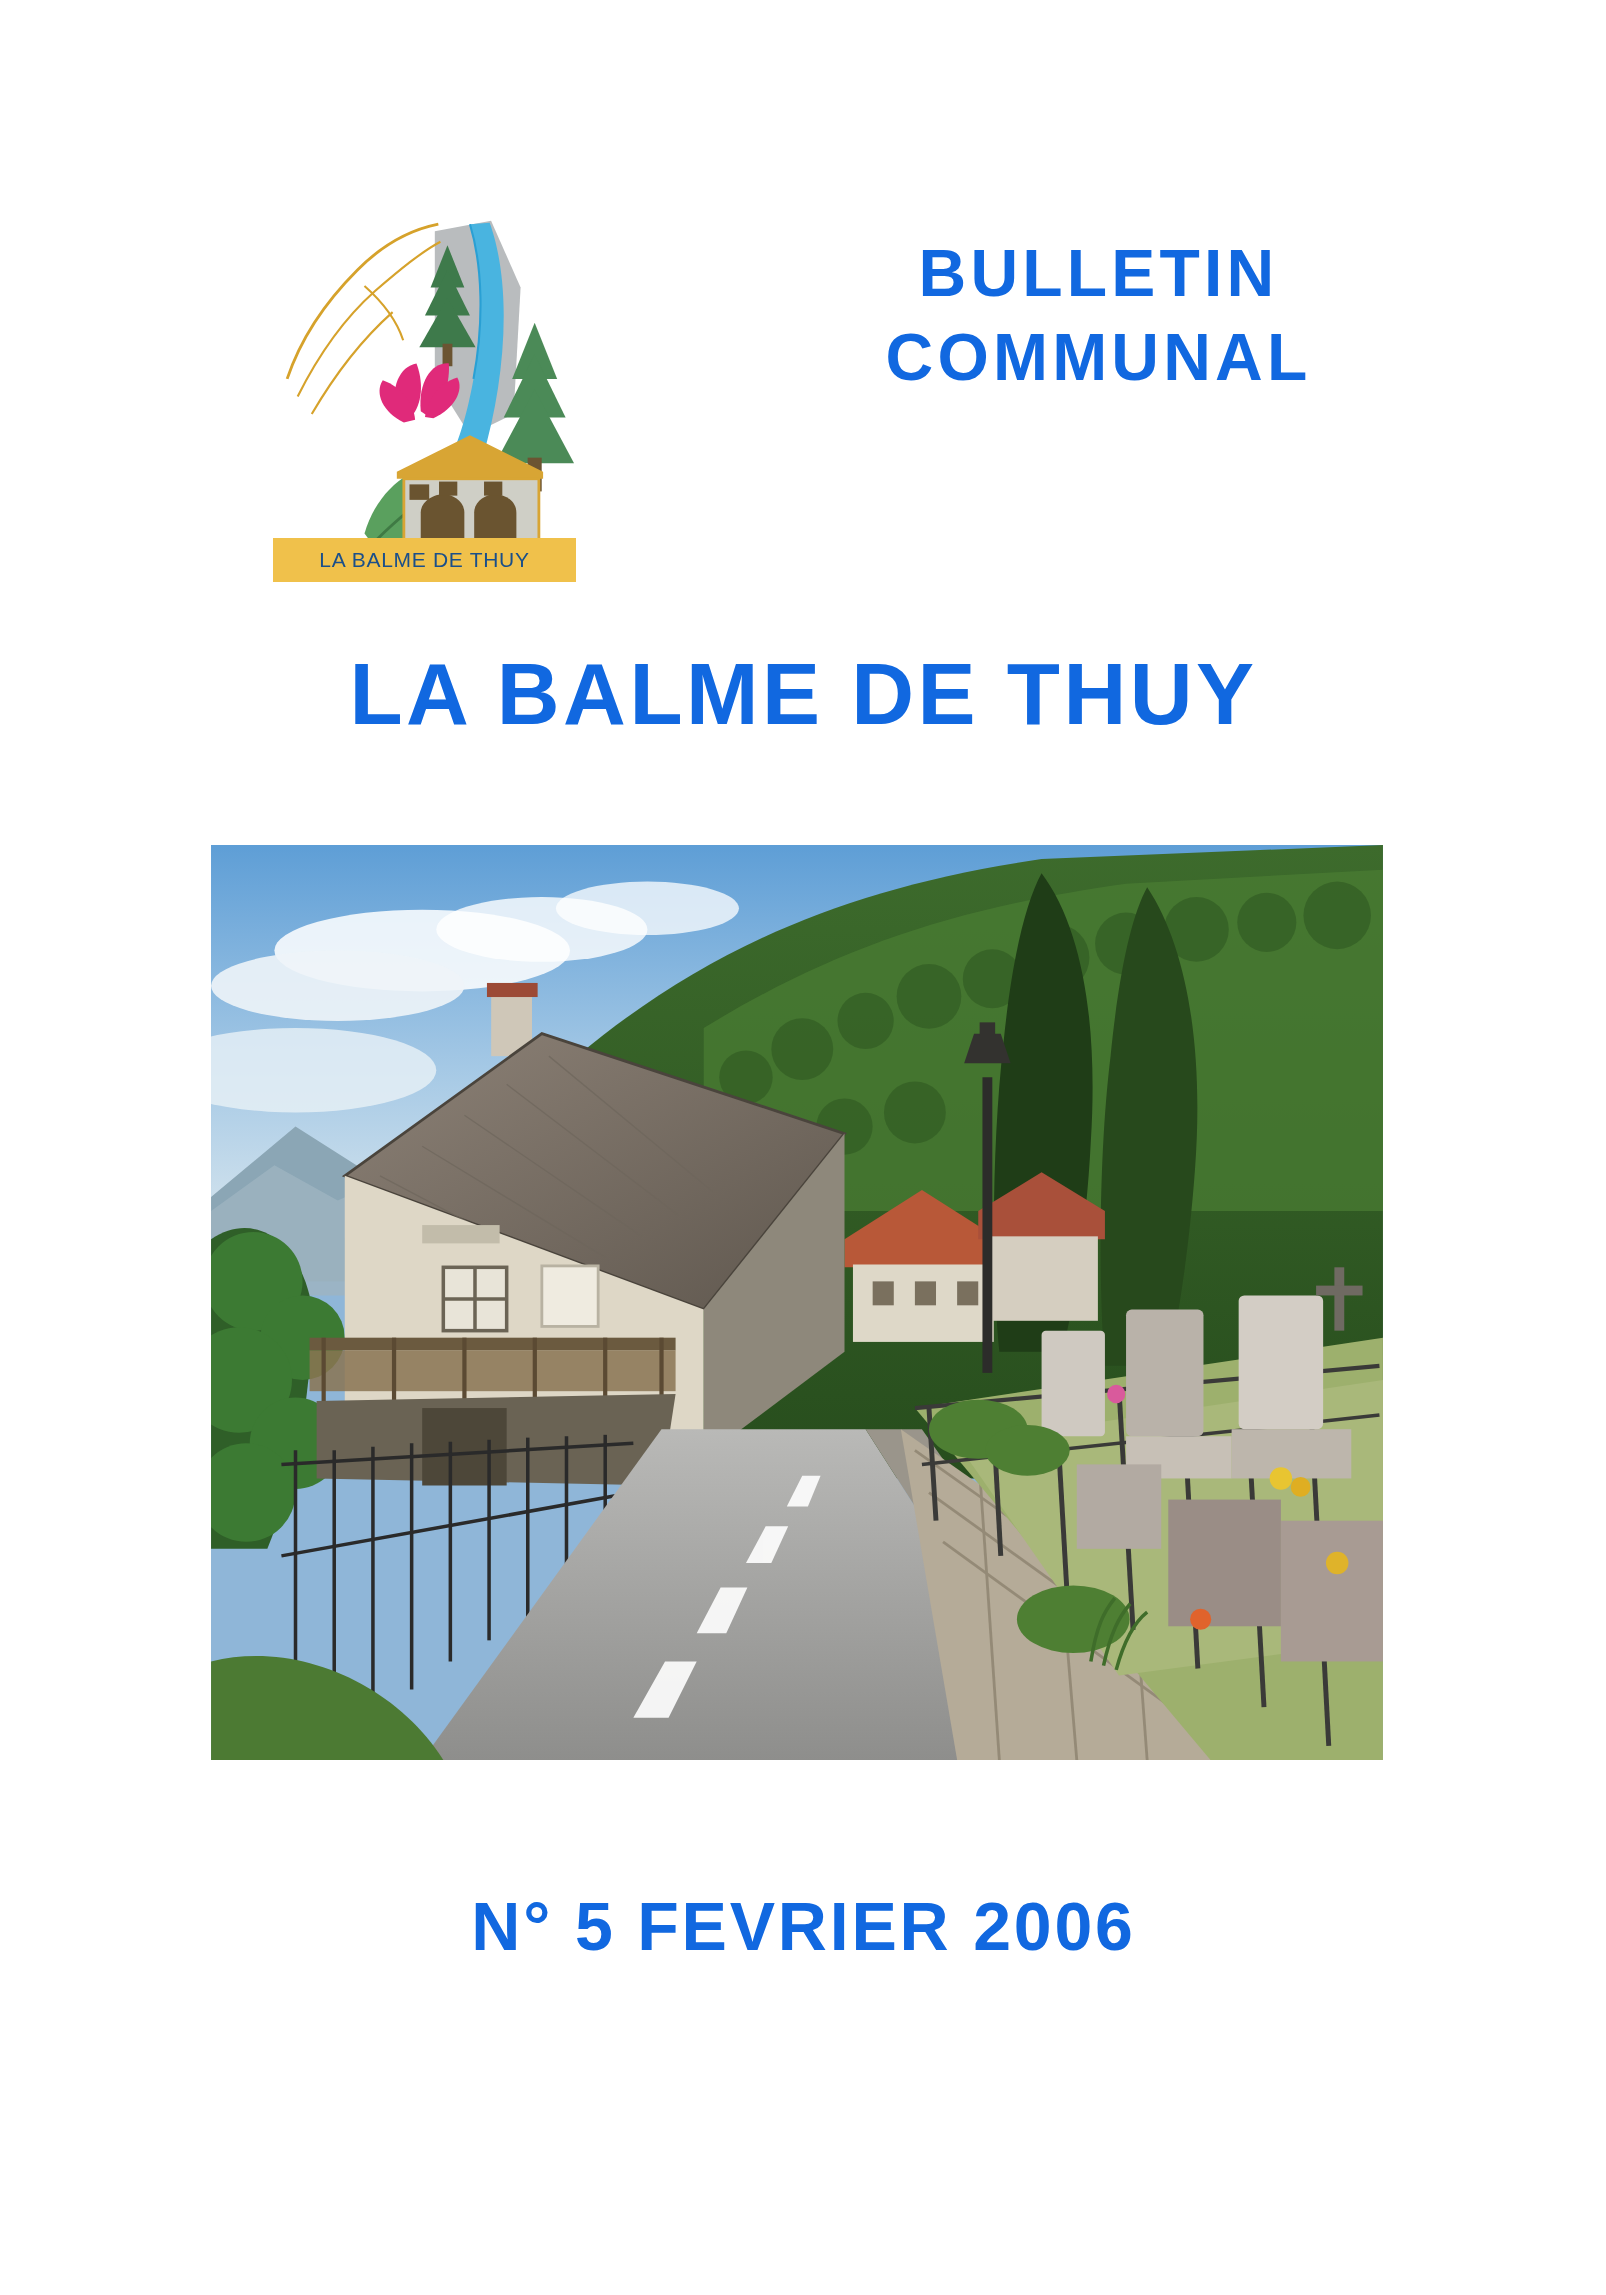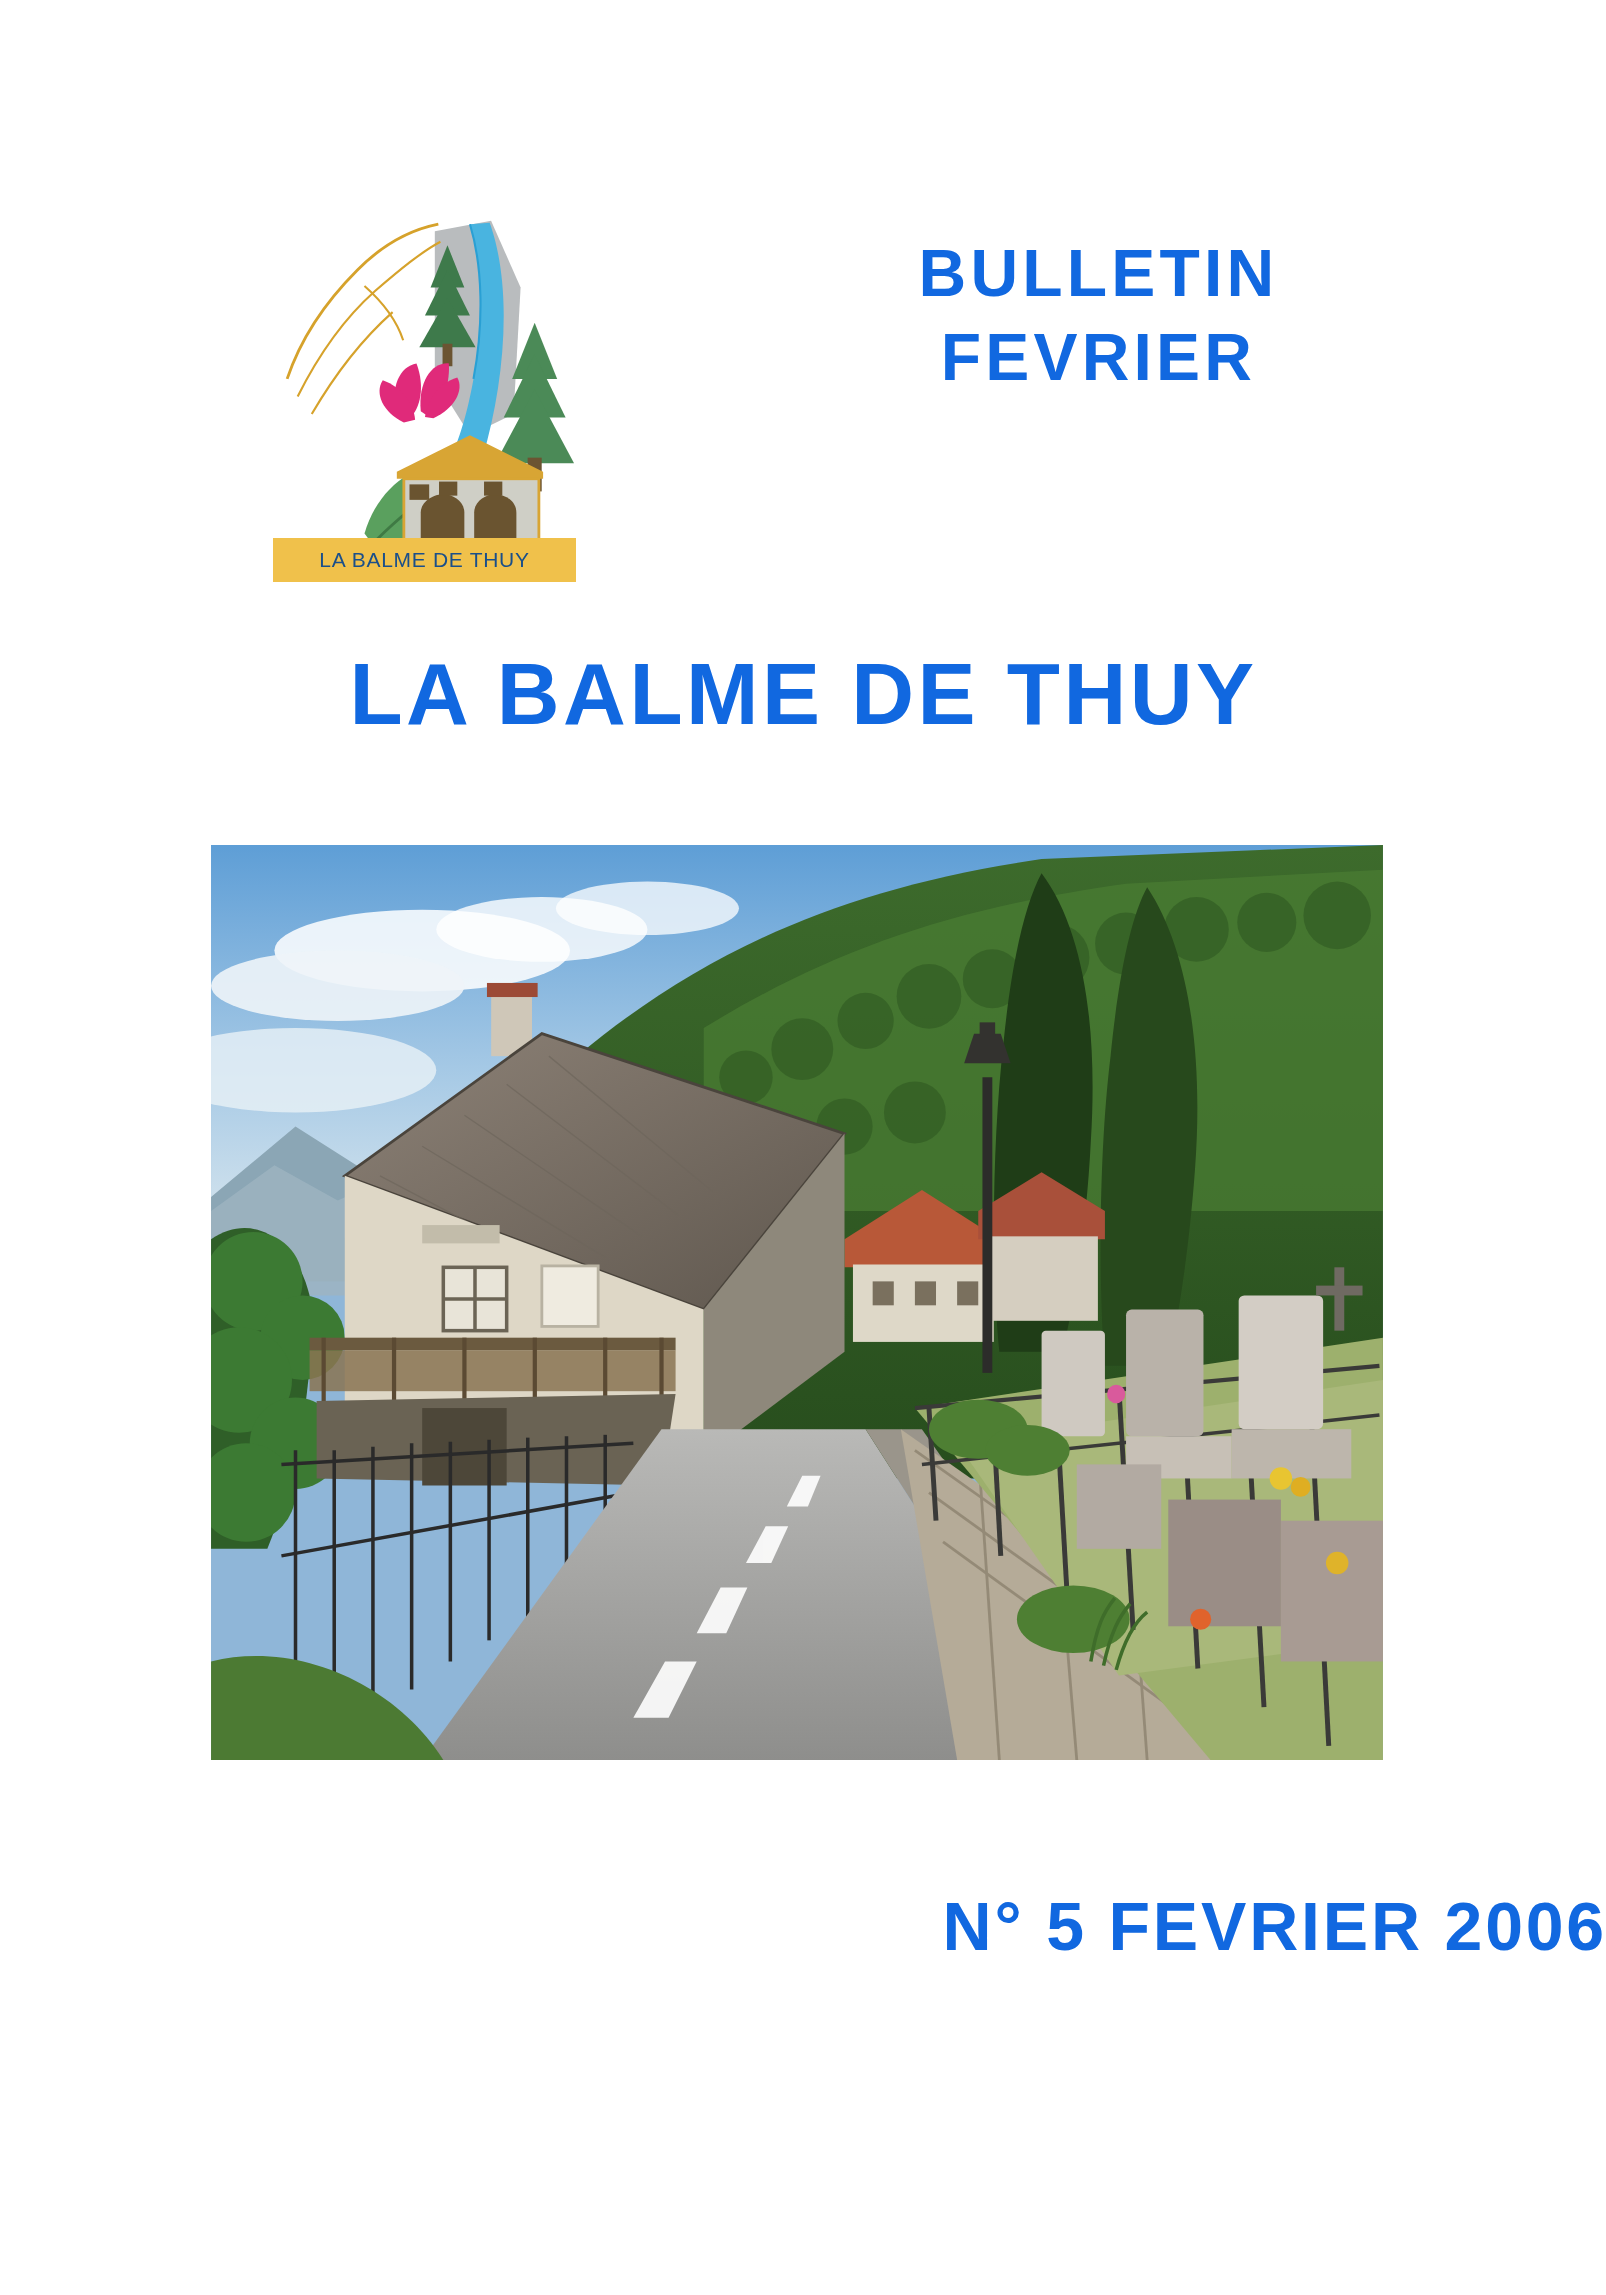--- a/index.html
+++ b/index.html
@@ -105,21 +105,21 @@
     background: #8fb6d8;
   }
   .photo svg { display: block; }
 
   
   .issue-line {
     position: absolute;
     left: 0;
     top: 1887px;
     width: 1607px;
-    text-align: right;
+    text-align: center;
     color: #1168e0;
     font-size: 68px;
     font-weight: bold;
     letter-spacing: 2.8px;
     font-family: "Liberation Sans", sans-serif;
   }
 </style>
 </head>
 <body>
 
@@ -180,21 +180,21 @@
         </g>
       </svg>
 
       <div class="logo-banner">
         <span>LA BALME DE THUY</span>
       </div>
     </div>
 
     <div class="title-block">
       <div class="title-line">BULLETIN</div>
-      <div class="title-line">FEVRIER</div>
+      <div class="title-line">COMMUNAL</div>
     </div>
   </div>
 
   <div class="commune-title">LA BALME DE THUY</div>
 
   <div class="photo">
     <svg width="1172" height="915" viewBox="0 0 1665 1300" xmlns="http://www.w3.org/2000/svg">
       <defs>
         <linearGradient id="sky" x1="0" y1="0" x2="0" y2="1">
           <stop offset="0%" stop-color="#5e9ed6"></stop>

